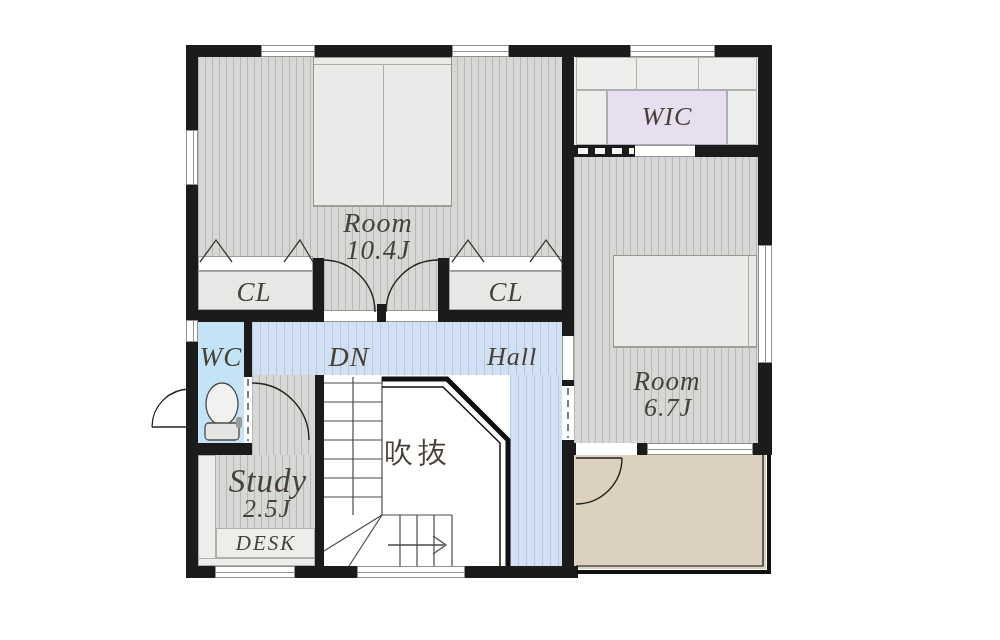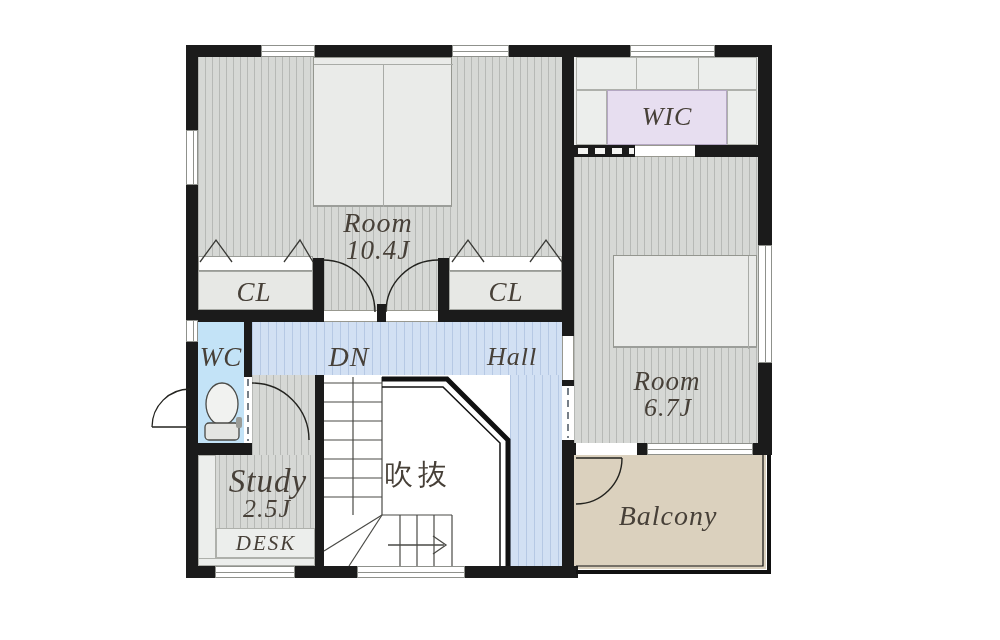--- a/index.html
+++ b/index.html
@@ -180,19 +180,18 @@
   <div class="lbl" style="left:378px;top:223px;font-size:28px;">Room</div>
   <div class="lbl" style="left:378px;top:250px;font-size:27px;">10.4J</div>
   <div class="lbl" style="left:254px;top:292px;font-size:27px;">CL</div>
   <div class="lbl" style="left:506px;top:292px;font-size:27px;">CL</div>
   <div class="lbl" style="left:667px;top:117px;font-size:26px;font-style:italic;">WIC</div>
   <div class="lbl" style="left:667px;top:381px;font-size:27px;">Room</div>
   <div class="lbl" style="left:668px;top:408px;font-size:26px;">6.7J</div>
   <div class="lbl" style="left:221px;top:357px;font-size:27px;">WC</div>
   <div class="lbl" style="left:349px;top:357px;font-size:28px;">DN</div>
   <div class="lbl" style="left:512px;top:357px;font-size:26px;">Hall</div>
-  <div class="lbl lbl-jp" style="left:418px;top:474px;font-size:29px;">吹抜</div>
+  <div class="lbl lbl-jp" style="left:418px;top:454px;font-size:29px;font-family:Liberation Mono, monospace;">吹抜</div>
   <div class="lbl" style="left:268px;top:481px;font-size:33px;">Study</div>
   <div class="lbl" style="left:267px;top:509px;font-size:26px;">2.5J</div>
   <div class="lbl" style="left:266px;top:543px;font-size:21px;letter-spacing:2px;">DESK</div>
-  <div class="lbl" style="left:668px;top:516px;font-size:28px;">Balcony</div>
 
 </div>
 
 </body></html>

